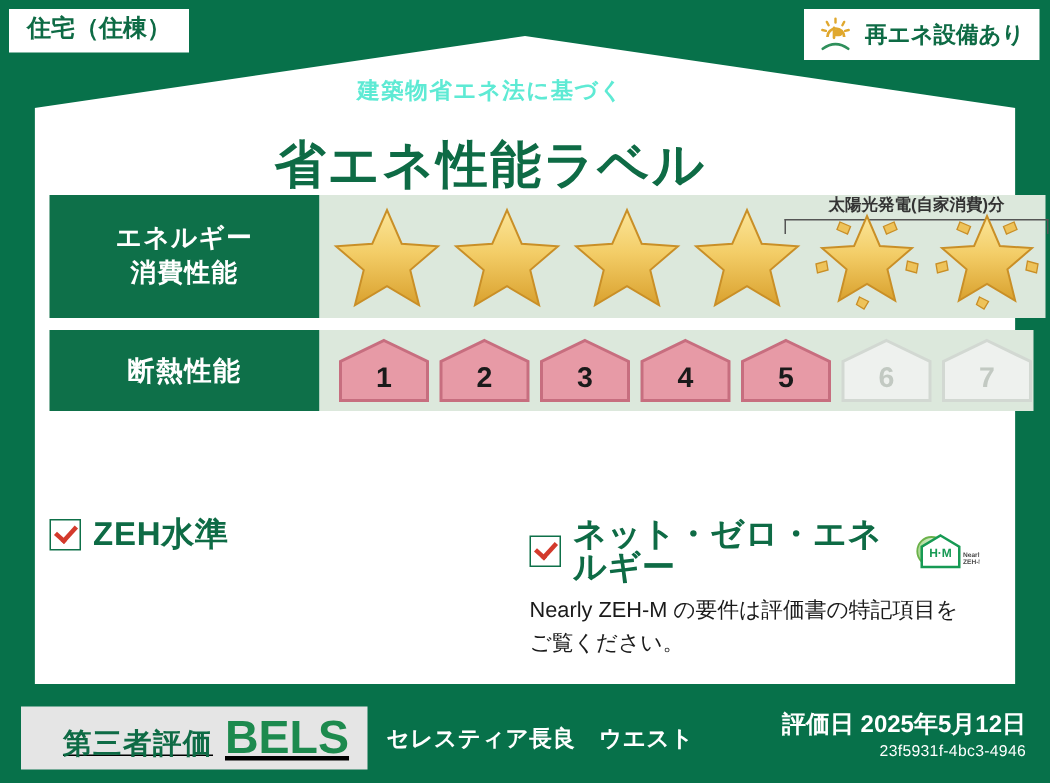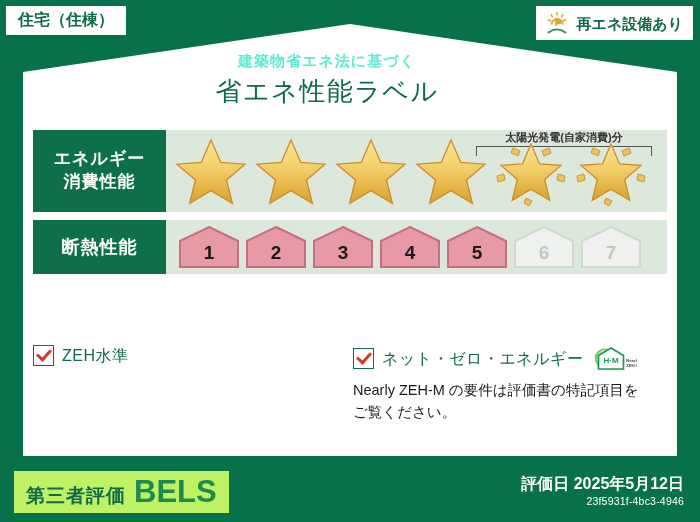--- a/index.html
+++ b/index.html
@@ -39,27 +39,27 @@
   .panel{
     position:absolute;left:23px;top:24px;
     width:654px;height:432px;
     background:#ffffff;
     clip-path:polygon(0 48px, 50% 0, 100% 48px, 100% 100%, 0 100%);
     z-index:3;
   }
 
   .title-wrap{position:absolute;left:0;top:52px;width:654px;text-align:center;z-index:4;}
   .title-sub{font-size:15px;font-weight:bold;color:#5eead4;letter-spacing:1px;line-height:1.2;}
-  .title-main{font-size:26px;font-weight:normal;color:#0e6b45;letter-spacing:1.5px;margin-top:6px;line-height:1.2;}
+  .title-main{font-size:34px;font-weight:bold;color:#0e6b45;letter-spacing:1.5px;margin-top:20px;line-height:1.2;}
 
   
   .rows{position:absolute;left:33px;top:130px;width:634px;z-index:4;}
   .row{display:flex;align-items:stretch;margin-bottom:8px;}
   .row-label{
-    width:133px;min-height:82px;background:#0e7049;
+    width:180px;min-height:82px;background:#0e7049;
     display:flex;flex-direction:column;align-items:center;justify-content:center;
     color:#ffffff;font-weight:bold;font-size:17px;line-height:1.35;
     letter-spacing:1px;text-align:center;flex:none;
   }
   .row-label.short{min-height:54px;font-size:18px;}
   .row-body{
     flex:1;background:#dce8dc;position:relative;
     display:flex;align-items:center;
   }
 
@@ -95,37 +95,37 @@
   .note-head{display:flex;align-items:center;gap:8px;}
   .chk{
     width:19px;height:19px;border:1.5px solid #0e7049;background:#fff;
     position:relative;flex:none;
   }
   .chk:after{
     content:"";position:absolute;left:3px;top:3px;width:11px;height:6px;
     border-left:3px solid #d33a2c;border-bottom:3px solid #d33a2c;
     transform:rotate(-48deg);
   }
-  .note-title{font-size:16px;font-weight:normal;color:#0e6b45;line-height:1;letter-spacing:0.5px;}
+  .note-title{font-size:22px;font-weight:bold;color:#0e6b45;line-height:1;letter-spacing:0.5px;}
   .note-body{font-size:14.5px;color:#1a1a1a;line-height:1.55;margin-top:7px;}
   .inline-star{display:inline-block;width:17px;height:16px;vertical-align:-3px;margin:0 1px;}
   .inline-house{
     display:inline-block;position:relative;width:25px;height:17px;vertical-align:-4px;margin:0 2px;
     font-size:11px;font-weight:bold;color:#111;text-align:center;line-height:22px;
   }
   .inline-house svg{position:absolute;left:0;top:0;width:25px;height:17px;}
   .inline-house span{position:relative;z-index:2;}
   .zehm-logo{width:46px;height:27px;display:block;}
 
   
   .footer{position:absolute;left:0;bottom:0;width:700px;height:60px;z-index:5;
           display:flex;align-items:center;}
   .bels-box{
-    margin-left:14px;background:#bef264;padding:5px 12px 6px 12px;
-    display:flex;align-items:baseline;gap:8px;
+    margin-left:14px;background:#e5e5e5;padding:5px 12px 6px 28px;
+    display:flex;align-items:baseline;gap:8px;text-decoration:underline;
   }
   .bels-box .jp{font-size:19px;font-weight:bold;color:#0e6b45;letter-spacing:1px;line-height:1;}
   .bels-box .en{font-size:31px;font-weight:bold;color:#1d8a4e;letter-spacing:0px;line-height:1;}
   .prop-name{margin-left:13px;color:#ffffff;font-size:15px;font-weight:bold;letter-spacing:0.5px;}
   .footer-right{margin-left:auto;margin-right:16px;text-align:right;color:#ffffff;}
   .eval-date{font-size:16px;font-weight:bold;line-height:1.1;}
   .eval-id{font-size:10.5px;line-height:1.4;margin-top:2px;letter-spacing:0.2px;}
 </style>
 </head>
 <body>
@@ -314,19 +314,20 @@
       </div>
       <div class="note-body">Nearly ZEH-M の要件は評価書の特記項目をご覧ください。</div>
     </div>
   </div>
 
   <div class="footer">
     <div class="bels-box">
       <span class="jp">第三者評価</span>
       <span class="en">BELS</span>
     </div>
+    <div class="prop-name">セレスティア長良　ウエスト</div>
     <div class="footer-right">
       <div class="eval-date">評価日 2025年5月12日</div>
       <div class="eval-id">23f5931f-4bc3-4946</div>
     </div>
   </div>
 
 </div>
 
 </body></html>

